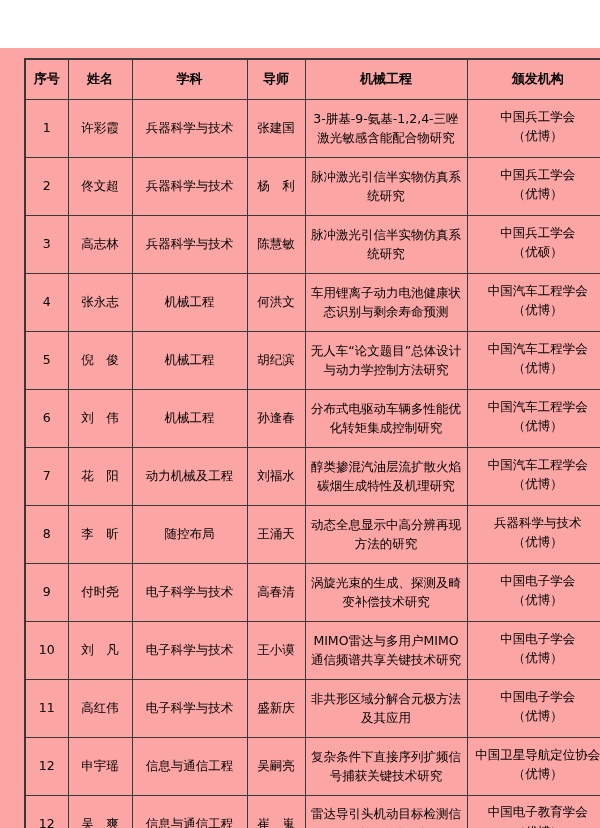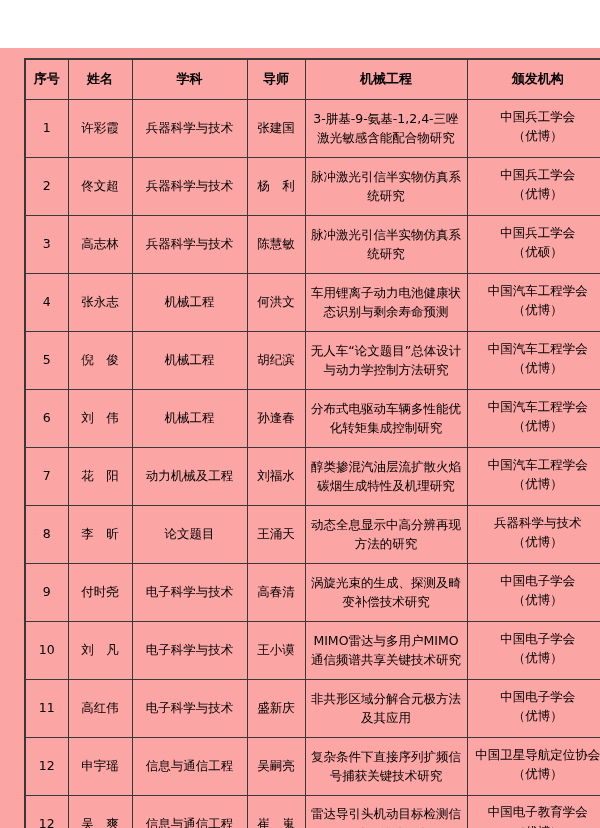--- a/index.html
+++ b/index.html
@@ -149,21 +149,21 @@
     <td class="cell-adv">刘福水</td>
     <td class="cell-title">醇类掺混汽油层流扩散火焰碳烟生成特性及机理研究</td>
     <td class="cell-org">
       <span class="issuer-line">中国汽车工程学会</span>
       <span class="award-line">（优博）</span>
     </td>
   </tr>
         <tr>
     <td class="cell-no">8</td>
     <td class="cell-name">李　昕</td>
-    <td class="cell-disc">论文题目</td>
+    <td class="cell-disc">随控布局</td>
     <td class="cell-adv">王涌天</td>
     <td class="cell-title">动态全息显示中高分辨再现方法的研究</td>
     <td class="cell-org">
       <span class="issuer-line">兵器科学与技术</span>
       <span class="award-line">（优博）</span>
     </td>
   </tr>
         <tr>
     <td class="cell-no">9</td>
     <td class="cell-name">付时尧</td>

